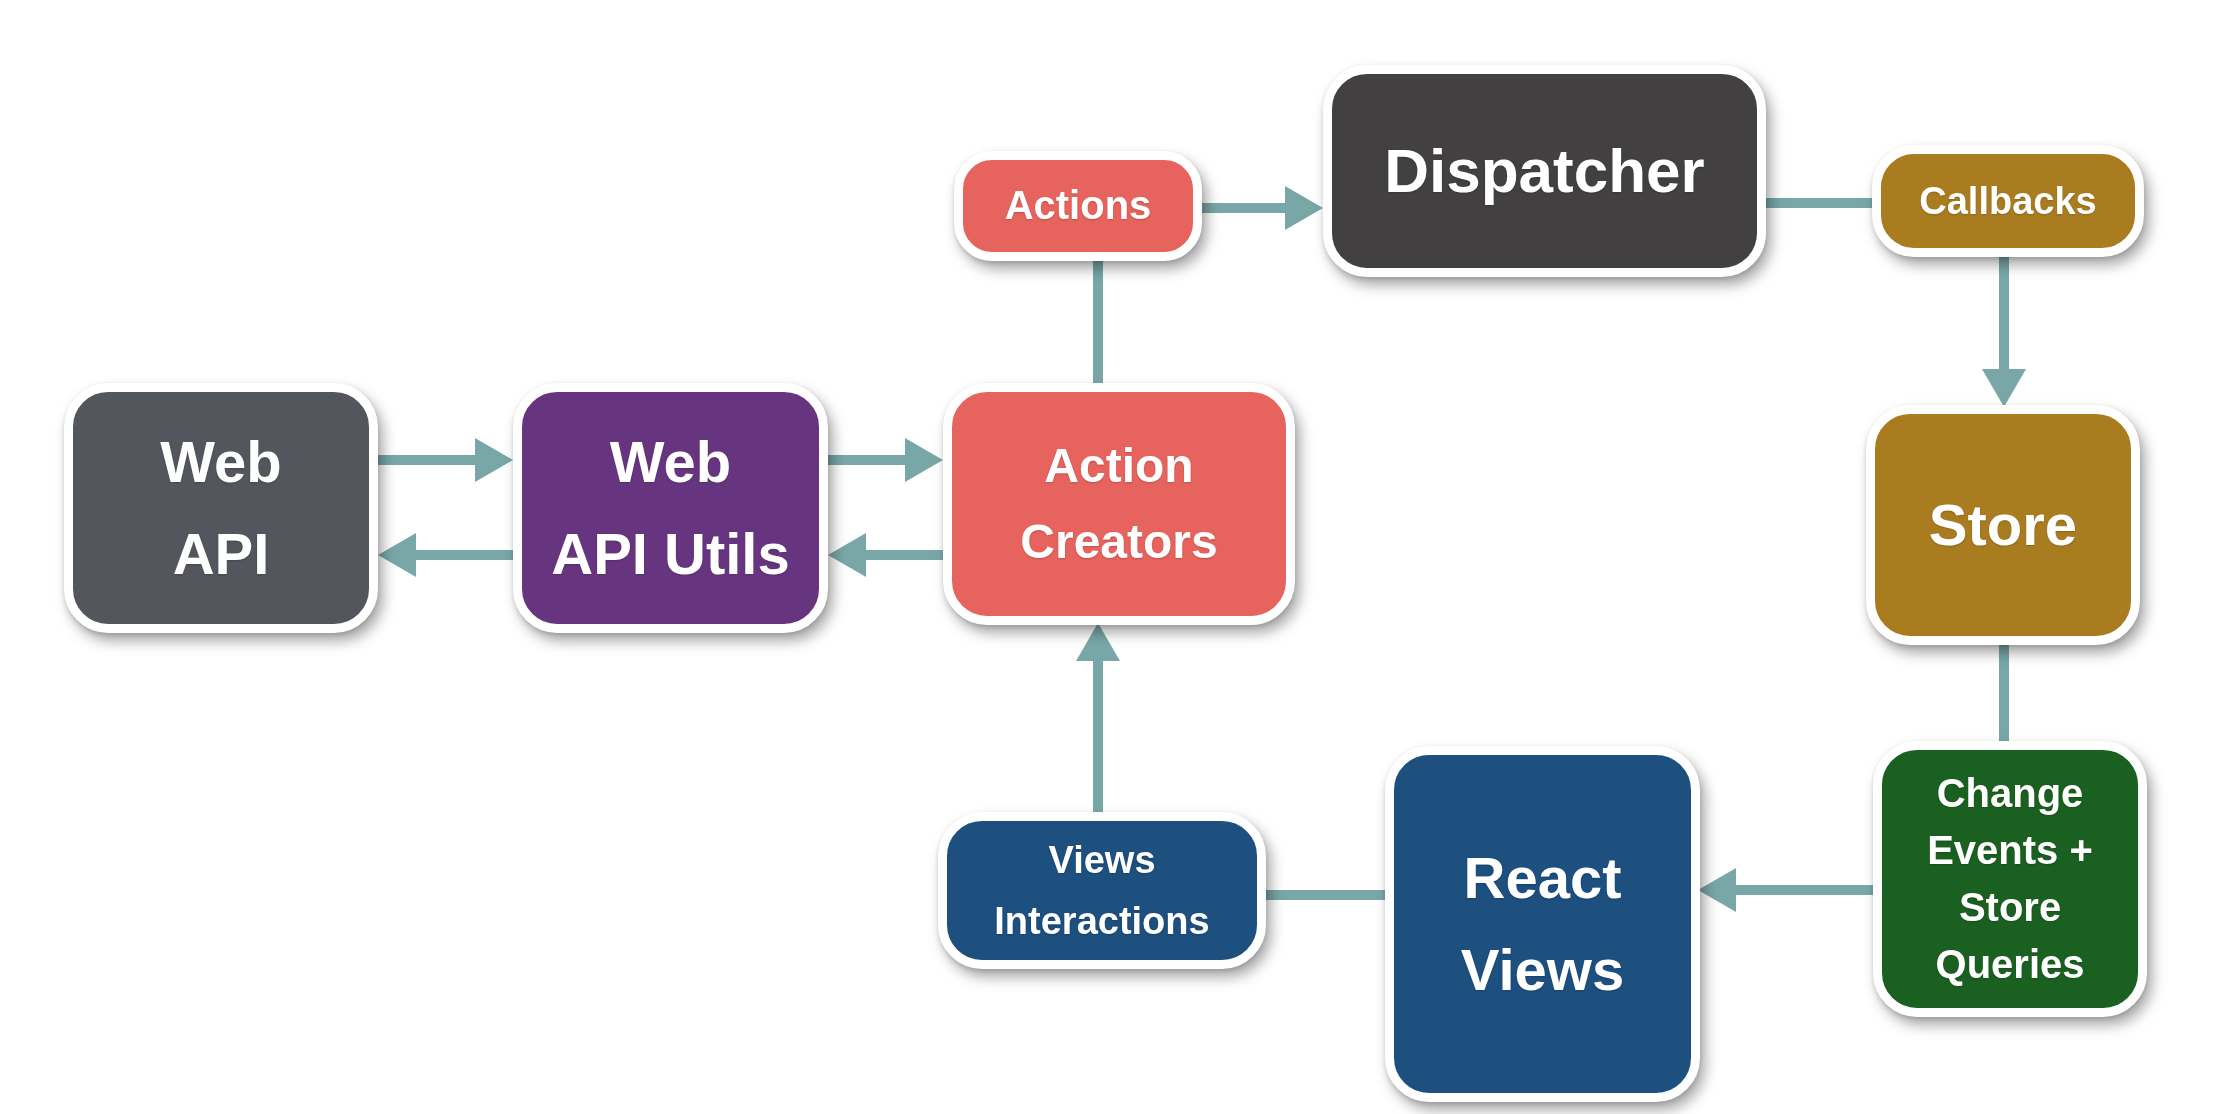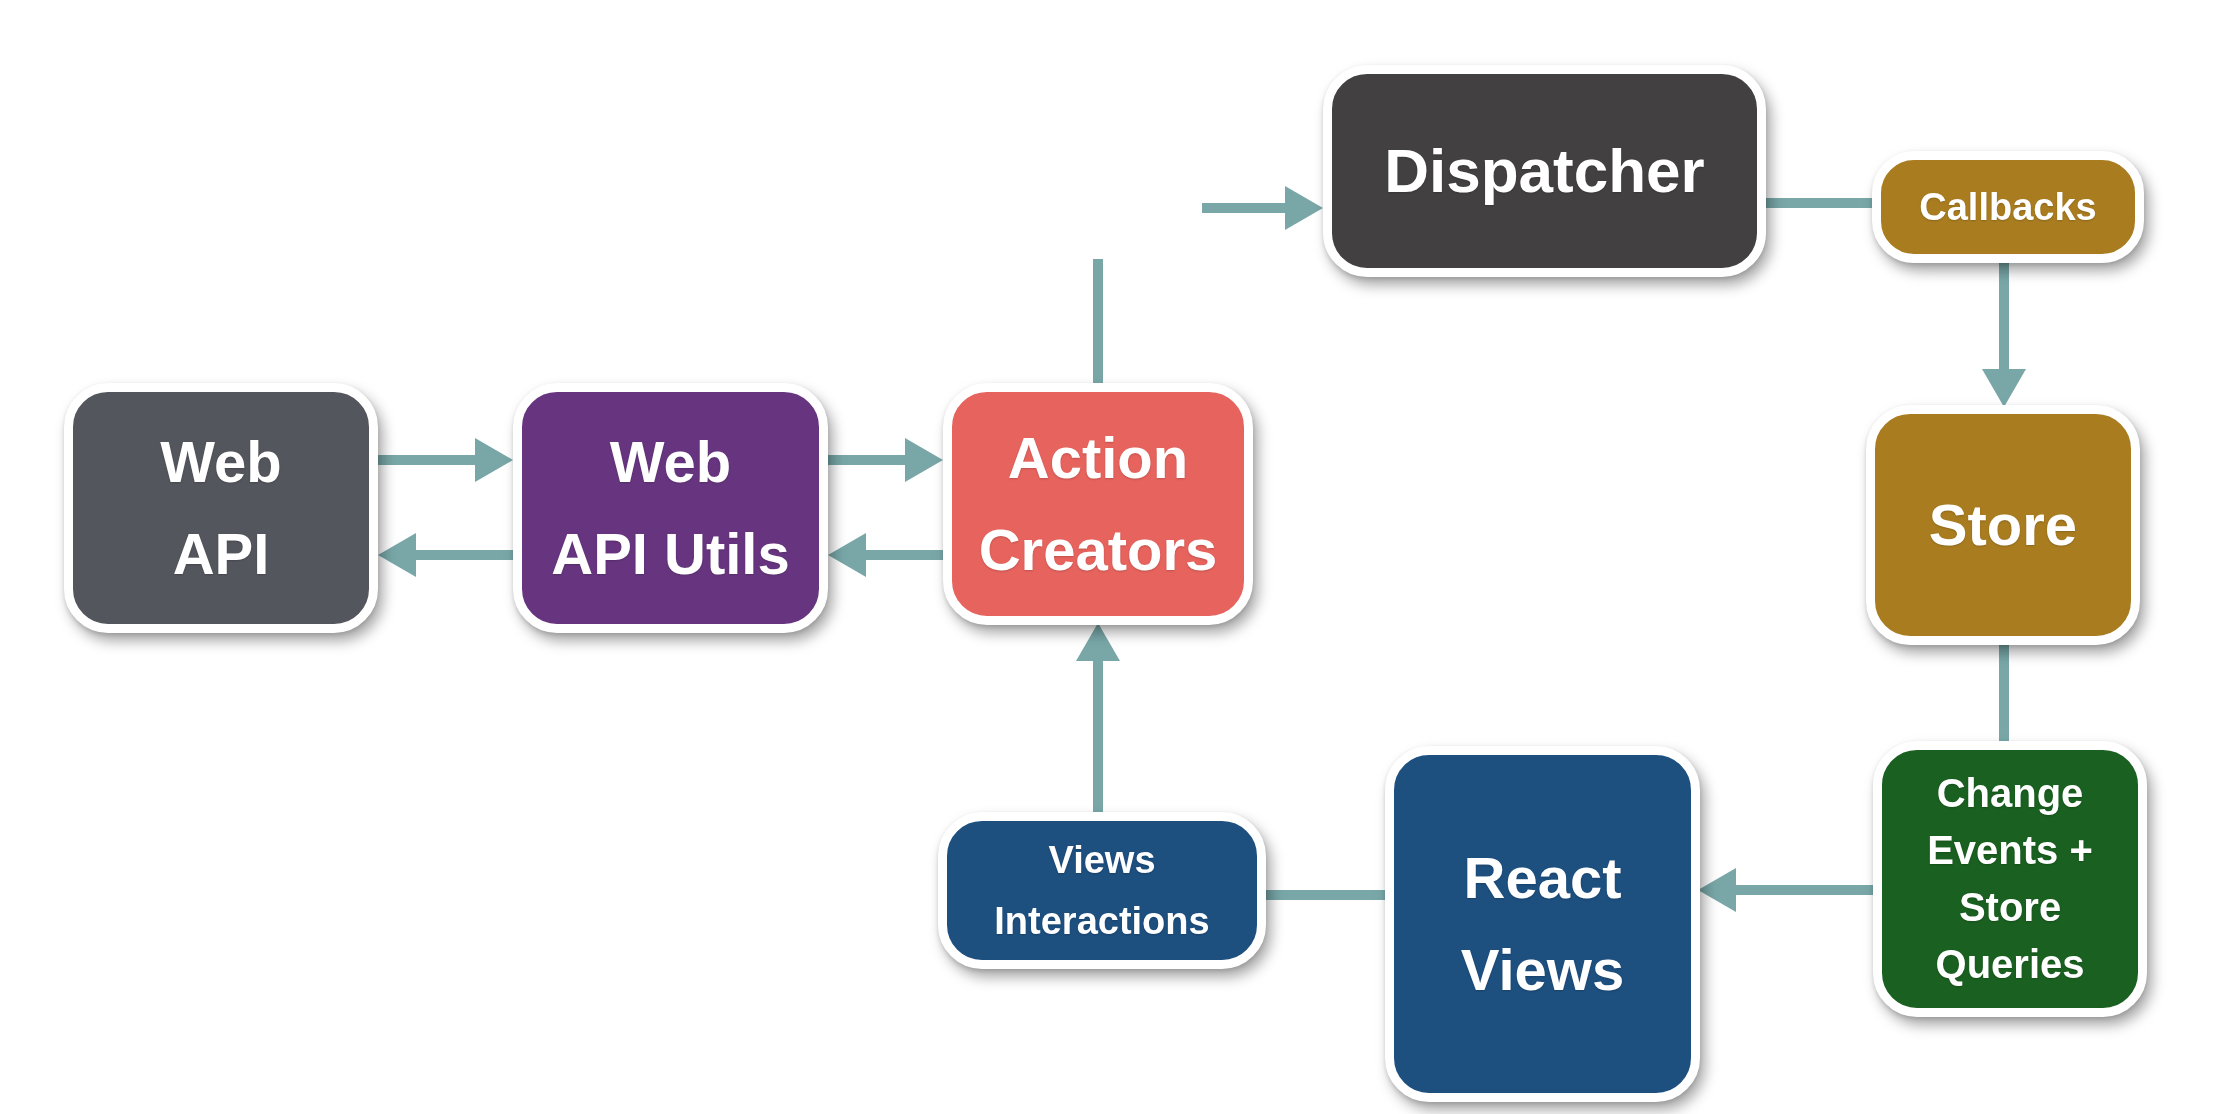--- a/index.html
+++ b/index.html
@@ -23,24 +23,24 @@
   }
   .node-label{
     color:#ffffff;
     font-weight:700;
     white-space:pre-line;
     line-height:1.58;
     text-shadow:0 1px 2px rgba(0,0,0,0.18);
   }
   .n-web-api          {left:64px;   top:383px; width:314px; height:250px; font-size:58px;}
   .n-web-api-utils    {left:513px;  top:383px; width:315px; height:250px; font-size:58px;}
-  .n-action-creators  {left:943px;  top:383px; width:310px; height:242px; font-size:58px;}
+  .n-action-creators  {left:943px;  top:383px; width:352px; height:242px; font-size:48px;}
   .n-actions          {left:954px;  top:151px; width:248px; height:110px; font-size:40px; border-radius:38px;}
   .n-dispatcher       {left:1323px; top:65px;  width:443px; height:212px; font-size:62px;}
-  .n-callbacks        {left:1872px; top:151px; width:272px; height:112px; font-size:38px; border-radius:42px;text-align:right;}
+  .n-callbacks        {left:1872px; top:145px; width:272px; height:112px; font-size:38px; border-radius:42px;text-align:right;}
   .n-store            {left:1866px; top:405px; width:274px; height:240px; font-size:58px;}
   .n-change-events    {left:1873px; top:741px; width:274px; height:276px; font-size:40px;}
   .n-change-events .node-label{line-height:1.42;}
   .n-react-views      {left:1385px; top:746px; width:315px; height:356px; font-size:58px;text-align:center;}
   .n-user-interactions{left:938px;  top:812px; width:328px; height:157px; font-size:38px;}
   .n-user-interactions .node-label{line-height:1.6;}
 
   
   .connector{position:absolute;}
   .pline{background:var(--c,#79a7a8);}          
@@ -116,20 +116,23 @@
 API</span>
   </div>
   <div class="node n-web-api-utils" style="--c: #67357f;">
     <span class="node-label">Web
 API Utils</span>
   </div>
   <div class="node n-action-creators" style="--c: #e7635d;">
     <span class="node-label">Action
 Creators</span>
   </div>
+  <div class="node n-actions" style="--c: #e7635d;">
+    <span class="node-label">Actions</span>
+  </div>
   <div class="node n-dispatcher" style="--c: #434041;">
     <span class="node-label">Dispatcher</span>
   </div>
   <div class="node n-callbacks" style="--c: #a97c20;">
     <span class="node-label">Callbacks</span>
   </div>
   <div class="node n-store" style="--c: #a97c20;">
     <span class="node-label">Store</span>
   </div>
   <div class="node n-change-events" style="--c: #1a6020;">

